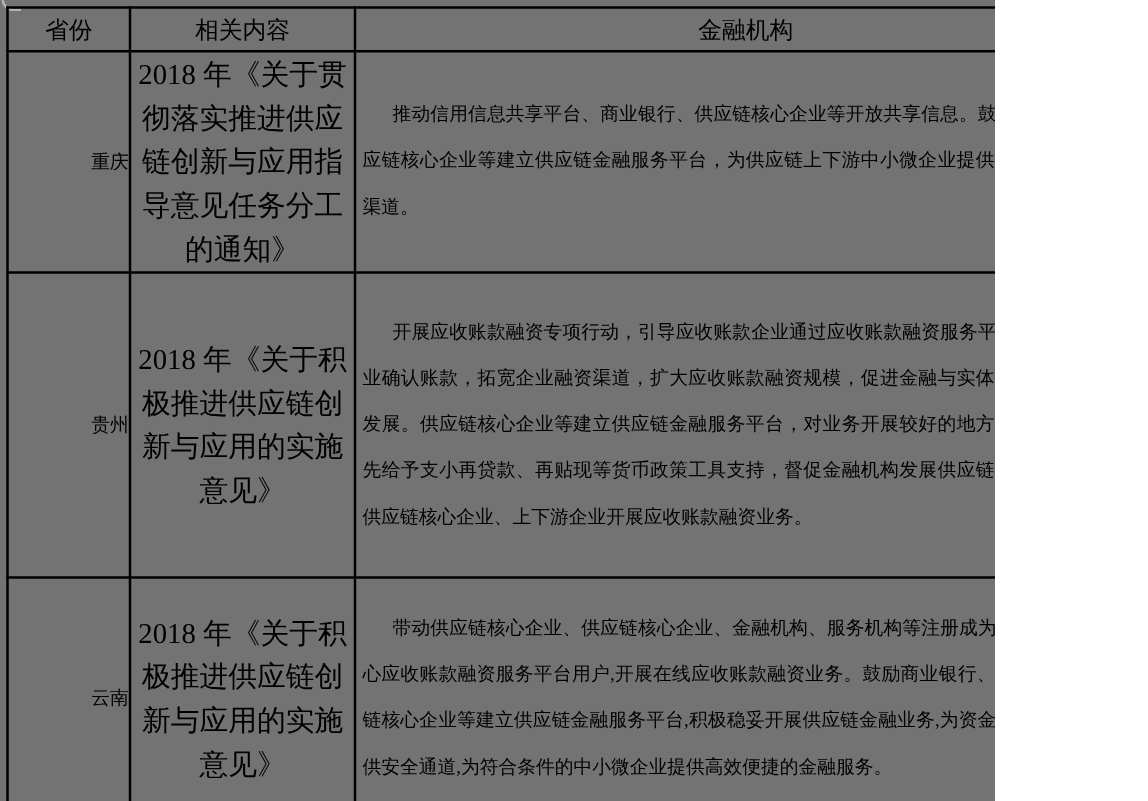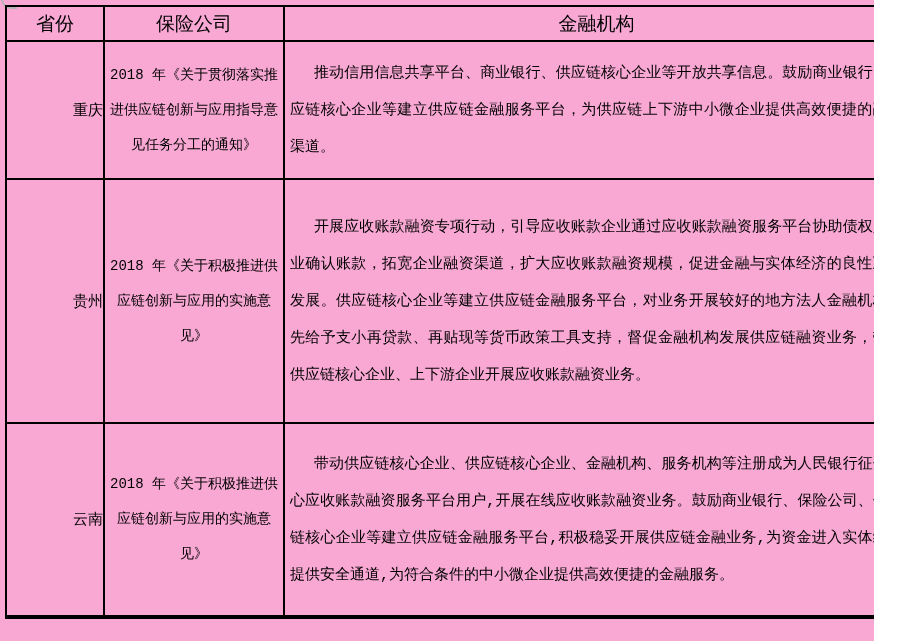--- a/index.html
+++ b/index.html
@@ -2,25 +2,25 @@
 <html><head>
 <meta charset="utf-8">
 <style>
   html, body {
     margin: 0;
     padding: 0;
     background: #ffffff;
   }
   .page {
     position: relative;
-    width: 874px;
+    width: 796px;
     height: 641px;
-    background: #f9a8d4;
+    background: #737373;
     overflow: hidden;
-    font-family: Liberation Mono, monospace;
+    font-family: Liberation Serif, serif;
     color: #000000;
   }
   
   .corner-artifact {
     position: absolute;
     left: 1px;
     top: -6px;
     width: 14px;
     height: 13px;
     border: 2px solid #b4b4b4;
@@ -56,21 +56,21 @@
   tr.r1 { height: 138px; }
   tr.r2 { height: 244px; }
   tr.r3 { height: 194px; }
   td.province {
     text-align: right;
     font-size: 15px;
     padding: 0;
   }
   td.policy {
     text-align: center;
-    font-size: 14px;
+    font-size: 23px;
     line-height: 35px;
     padding: 0 2px;
   }
   td.content {
     font-size: 15px;
     line-height: 37px;
     text-align: justify;
     text-indent: 24px;
     padding: 2px 5px;
   }
@@ -83,21 +83,21 @@
 
   <table class="policy-table">
     <colgroup>
       <col class="c1">
       <col class="c2">
       <col class="c3">
     </colgroup>
     <thead>
       <tr>
         <th>省份</th>
-        <th>保险公司</th>
+        <th>相关内容</th>
         <th>金融机构</th>
       </tr>
     </thead>
     <tbody>
       <tr class="r1">
         <td class="province">重庆</td>
         <td class="policy">2018 年《关于贯彻落实推进供应链创新与应用指导意见任务分工的通知》</td>
         <td class="content">推动信用信息共享平台、商业银行、供应链核心企业等开放共享信息。鼓励商业银行、供应链核心企业等建立供应链金融服务平台，为供应链上下游中小微企业提供高效便捷的融资渠道。</td>
       </tr>
       <tr class="r2">

